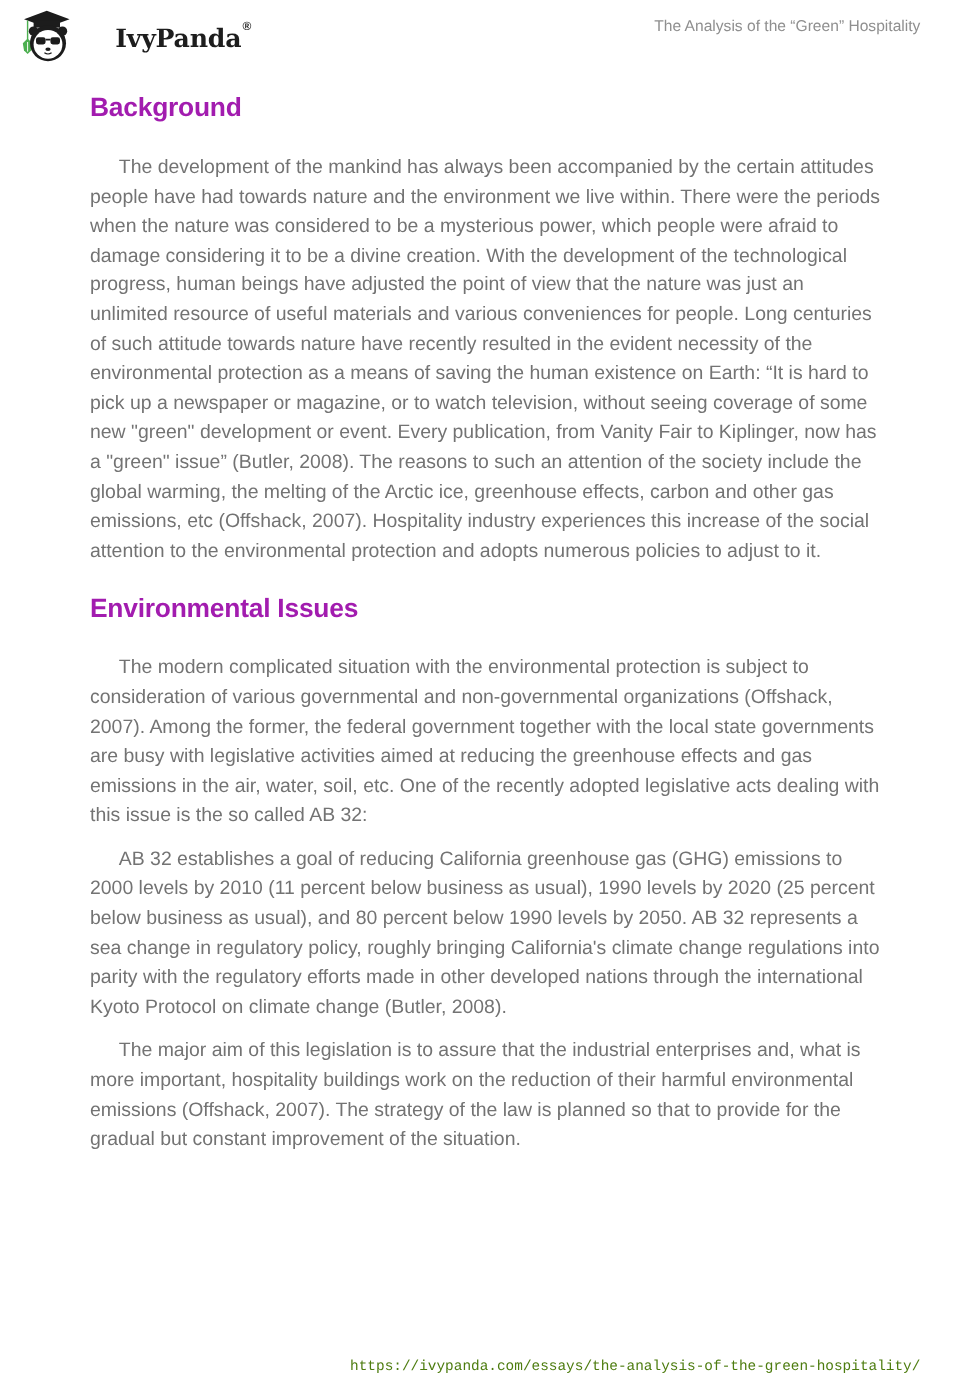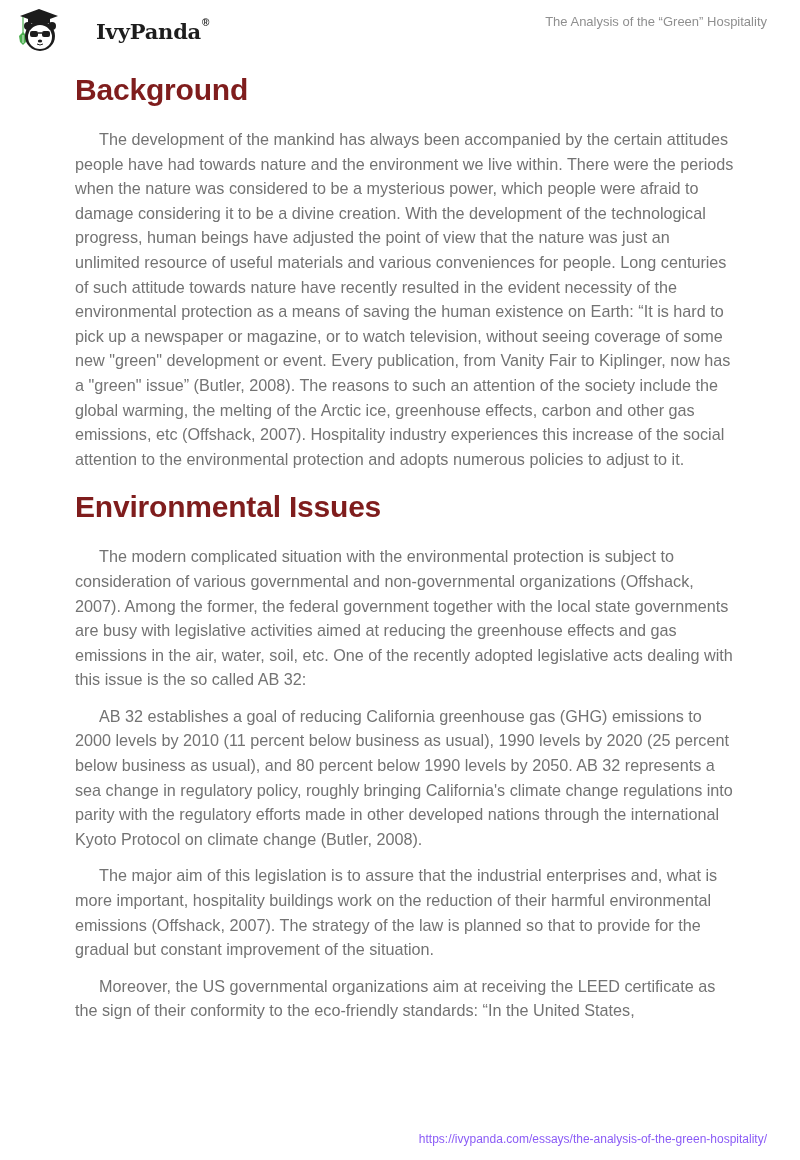--- a/index.html
+++ b/index.html
@@ -4,27 +4,27 @@
   <style>
     html, body { margin: 0; padding: 0; background: #ffffff; }
     body { width: 800px; height: 1160px; position: relative; overflow: hidden; font-family: "Liberation Sans", sans-serif; color: #222222; }
     .header { position: absolute; top: 0; left: 0; width: 800px; height: 62px; }
     .logo { position: absolute; left: 16px; top: 7px; display: flex; align-items: center; gap: 26px; }
     .logo svg { display: block; }
     .logo-text { font-family: "DejaVu Serif", "Liberation Serif", serif; font-weight: bold; font-size: 21px; color: #1d1d1d; margin-left: 8px; letter-spacing: -0.2px; position: relative; top: 1px; }
     .logo-reg { font-family: "Liberation Sans", sans-serif; font-size: 10px; font-weight: bold; vertical-align: top; position: relative; top: -2px; margin-left: 1px; }
     .doc-title { position: absolute; right: 33px; top: 14px; font-size: 13px; color: #8f8f8f; }
     .content { position: absolute; left: 75px; top: 69px; width: 660px; }
-    h2 { font-family: "Liberation Sans", sans-serif; font-weight: bold; font-size: 30px; color: #7f1d1d; margin: 0; line-height: 42px; letter-spacing: -0.2px; }
+    h2 { font-family: "Liberation Sans", sans-serif; font-weight: bold; font-size: 22px; color: #a21caf; margin: 0; line-height: 42px; letter-spacing: -0.2px; }
     p { margin: 0; font-size: 16.2px; line-height: 24.6px; color: #737373; text-indent: 24px; }
     .h-bg { margin-bottom: 16px; }
     .p-bg { margin-bottom: 15px; }
     .h-env { margin-bottom: 16px; }
     .p-gap { margin-bottom: 12px; }
-    .footer-url { position: absolute; right: 33px; top: 1132px; font-size: 12px; color: #8b5cf6; }
+    .footer-url { position: absolute; right: 33px; top: 1132px; font-size: 12px; color: #4d7c0f; font-family: Liberation Mono, monospace; }
   </style>
 </head>
 <body>
 
 <div class="header">
   <div class="logo">
     <span>
       <svg width="46" height="46" viewBox="0 0 46 46">
 
         <polygon points="4,9 23,2 42,9 23,16" fill="#1c1c1c"></polygon>
@@ -54,16 +54,15 @@
 </div>
 
 <div class="content">
   <h2 class="h-bg">Background</h2>
   <p class="p-bg">The development of the mankind has always been accompanied by the certain attitudes people have had towards nature and the environment we live within. There were the periods when the nature was considered to be a mysterious power, which people were afraid to damage considering it to be a divine creation. With the development of the technological progress, human beings have adjusted the point of view that the nature was just an unlimited resource of useful materials and various conveniences for people. Long centuries of such attitude towards nature have recently resulted in the evident necessity of the environmental protection as a means of saving the human existence on Earth: “It is hard to pick up a newspaper or magazine, or to watch television, without seeing coverage of some new "green" development or event. Every publication, from Vanity Fair to Kiplinger, now has a "green" issue” (Butler, 2008). The reasons to such an attention of the society include the global warming, the melting of the Arctic ice, greenhouse effects, carbon and other gas emissions, etc (Offshack, 2007). Hospitality industry experiences this increase of the social attention to the environmental protection and adopts numerous policies to adjust to it.</p>
 
   <h2 class="h-env">Environmental Issues</h2>
   <p class="p-gap">The modern complicated situation with the environmental protection is subject to consideration of various governmental and non-governmental organizations (Offshack, 2007). Among the former, the federal government together with the local state governments are busy with legislative activities aimed at reducing the greenhouse effects and gas emissions in the air, water, soil, etc. One of the recently adopted legislative acts dealing with this issue is the so called AB 32:</p>
   <p class="p-gap">AB 32 establishes a goal of reducing California greenhouse gas (GHG) emissions to 2000 levels by 2010 (11 percent below business as usual), 1990 levels by 2020 (25 percent below business as usual), and 80 percent below 1990 levels by 2050. AB 32 represents a sea change in regulatory policy, roughly bringing California's climate change regulations into parity with the regulatory efforts made in other developed nations through the international Kyoto Protocol on climate change (Butler, 2008).</p>
   <p class="p-gap">The major aim of this legislation is to assure that the industrial enterprises and, what is more important, hospitality buildings work on the reduction of their harmful environmental emissions (Offshack, 2007). The strategy of the law is planned so that to provide for the gradual but constant improvement of the situation.</p>
-  <p>Moreover, the US governmental organizations aim at receiving the LEED certificate as the sign of their conformity to the eco-friendly standards: “In the United States,</p>
 </div>
 
 <div class="footer-url">https://ivypanda.com/essays/the-analysis-of-the-green-hospitality/</div>
 
 </body></html>

